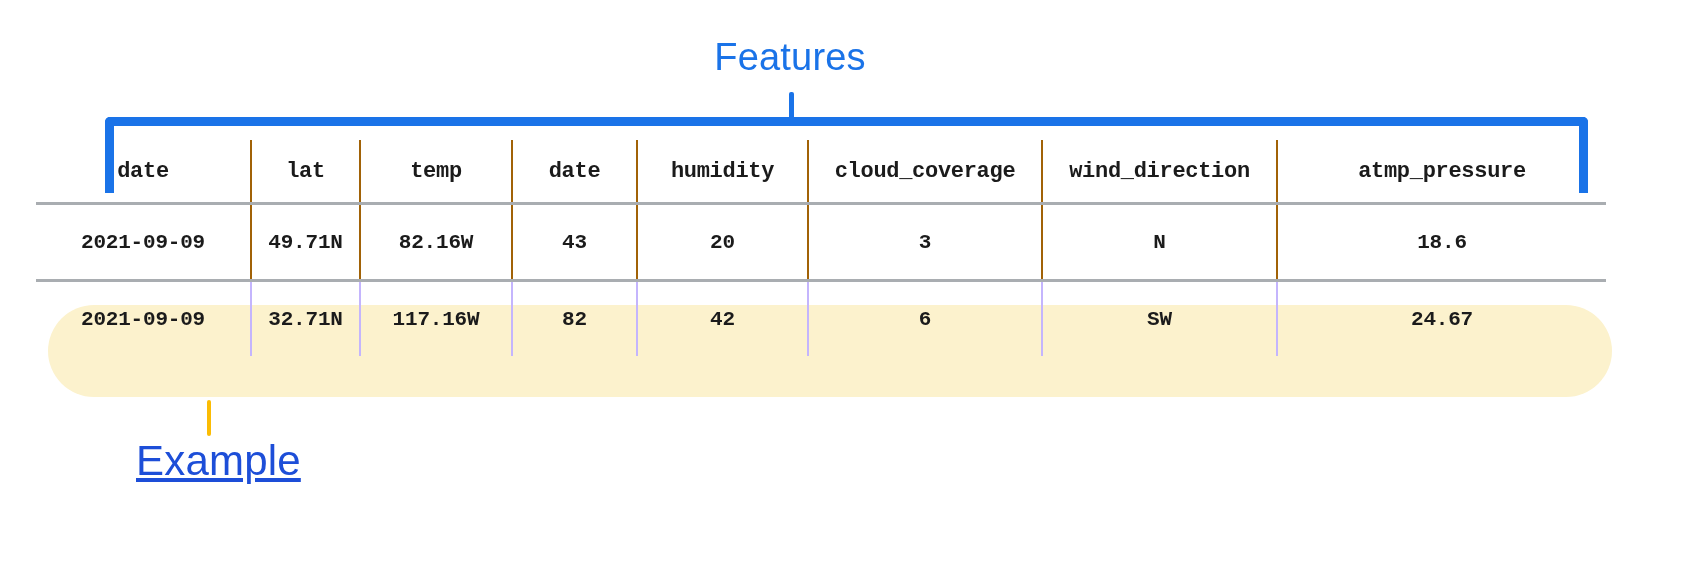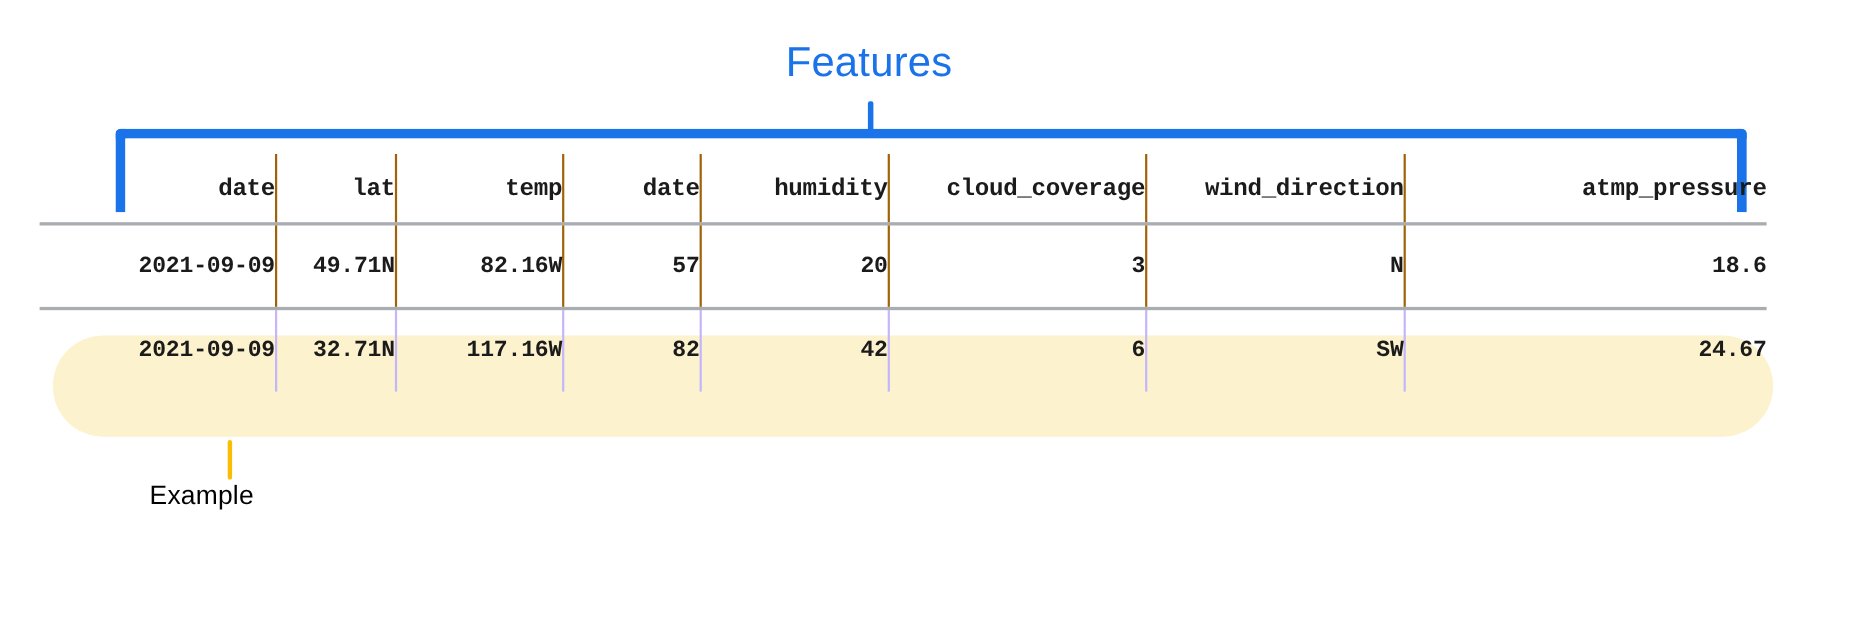--- a/index.html
+++ b/index.html
@@ -63,21 +63,21 @@
   }
   table.data-table {
     border-collapse: collapse;
     width: 1570px;
     margin-left: 36px;
     table-layout: fixed;
   }
   table.data-table th,
   table.data-table td {
     font-family: "Liberation Mono", "DejaVu Sans Mono", monospace;
-    text-align: right;
+    text-align: center;
     padding: 0;
     border: 0;
     color: #1b1b1b;
   }
   table.data-table th {
     font-size: 22px;
     font-weight: 700;
     height: 62px;
     vertical-align: middle;
     letter-spacing: -0.3px;
@@ -139,24 +139,25 @@
     width: 4px;
     height: 36px;
     background: #fbbc04;
     border-radius: 2px;
   }
   #example-label {
     position: absolute;
     left: 136px;
     top: 437px;
     font-family: "Liberation Sans", sans-serif;
-    font-size: 24px;
+    font-size: 42px;
     font-weight: 400;
-    color: #000000;
+    color: #1d4ed8;
     letter-spacing: 0.2px;
+    text-decoration: underline;
   }
 </style>
 </head>
 <body>
 
 <div id="features-label">Features</div>
 <div id="features-stem"></div>
 <div id="features-bracket"></div>
 
 <div id="example-highlight"></div>
@@ -183,21 +184,21 @@
         <th>cloud_coverage</th>
         <th>wind_direction</th>
         <th>atmp_pressure</th>
       </tr>
     </thead>
     <tbody>
       <tr class="row-plain">
         <td>2021-09-09</td>
         <td>49.71N</td>
         <td>82.16W</td>
-        <td>57</td>
+        <td>43</td>
         <td>20</td>
         <td>3</td>
         <td>N</td>
         <td>18.6</td>
       </tr>
       <tr class="row-highlight">
         <td>2021-09-09</td>
         <td>32.71N</td>
         <td>117.16W</td>
         <td>82</td>

